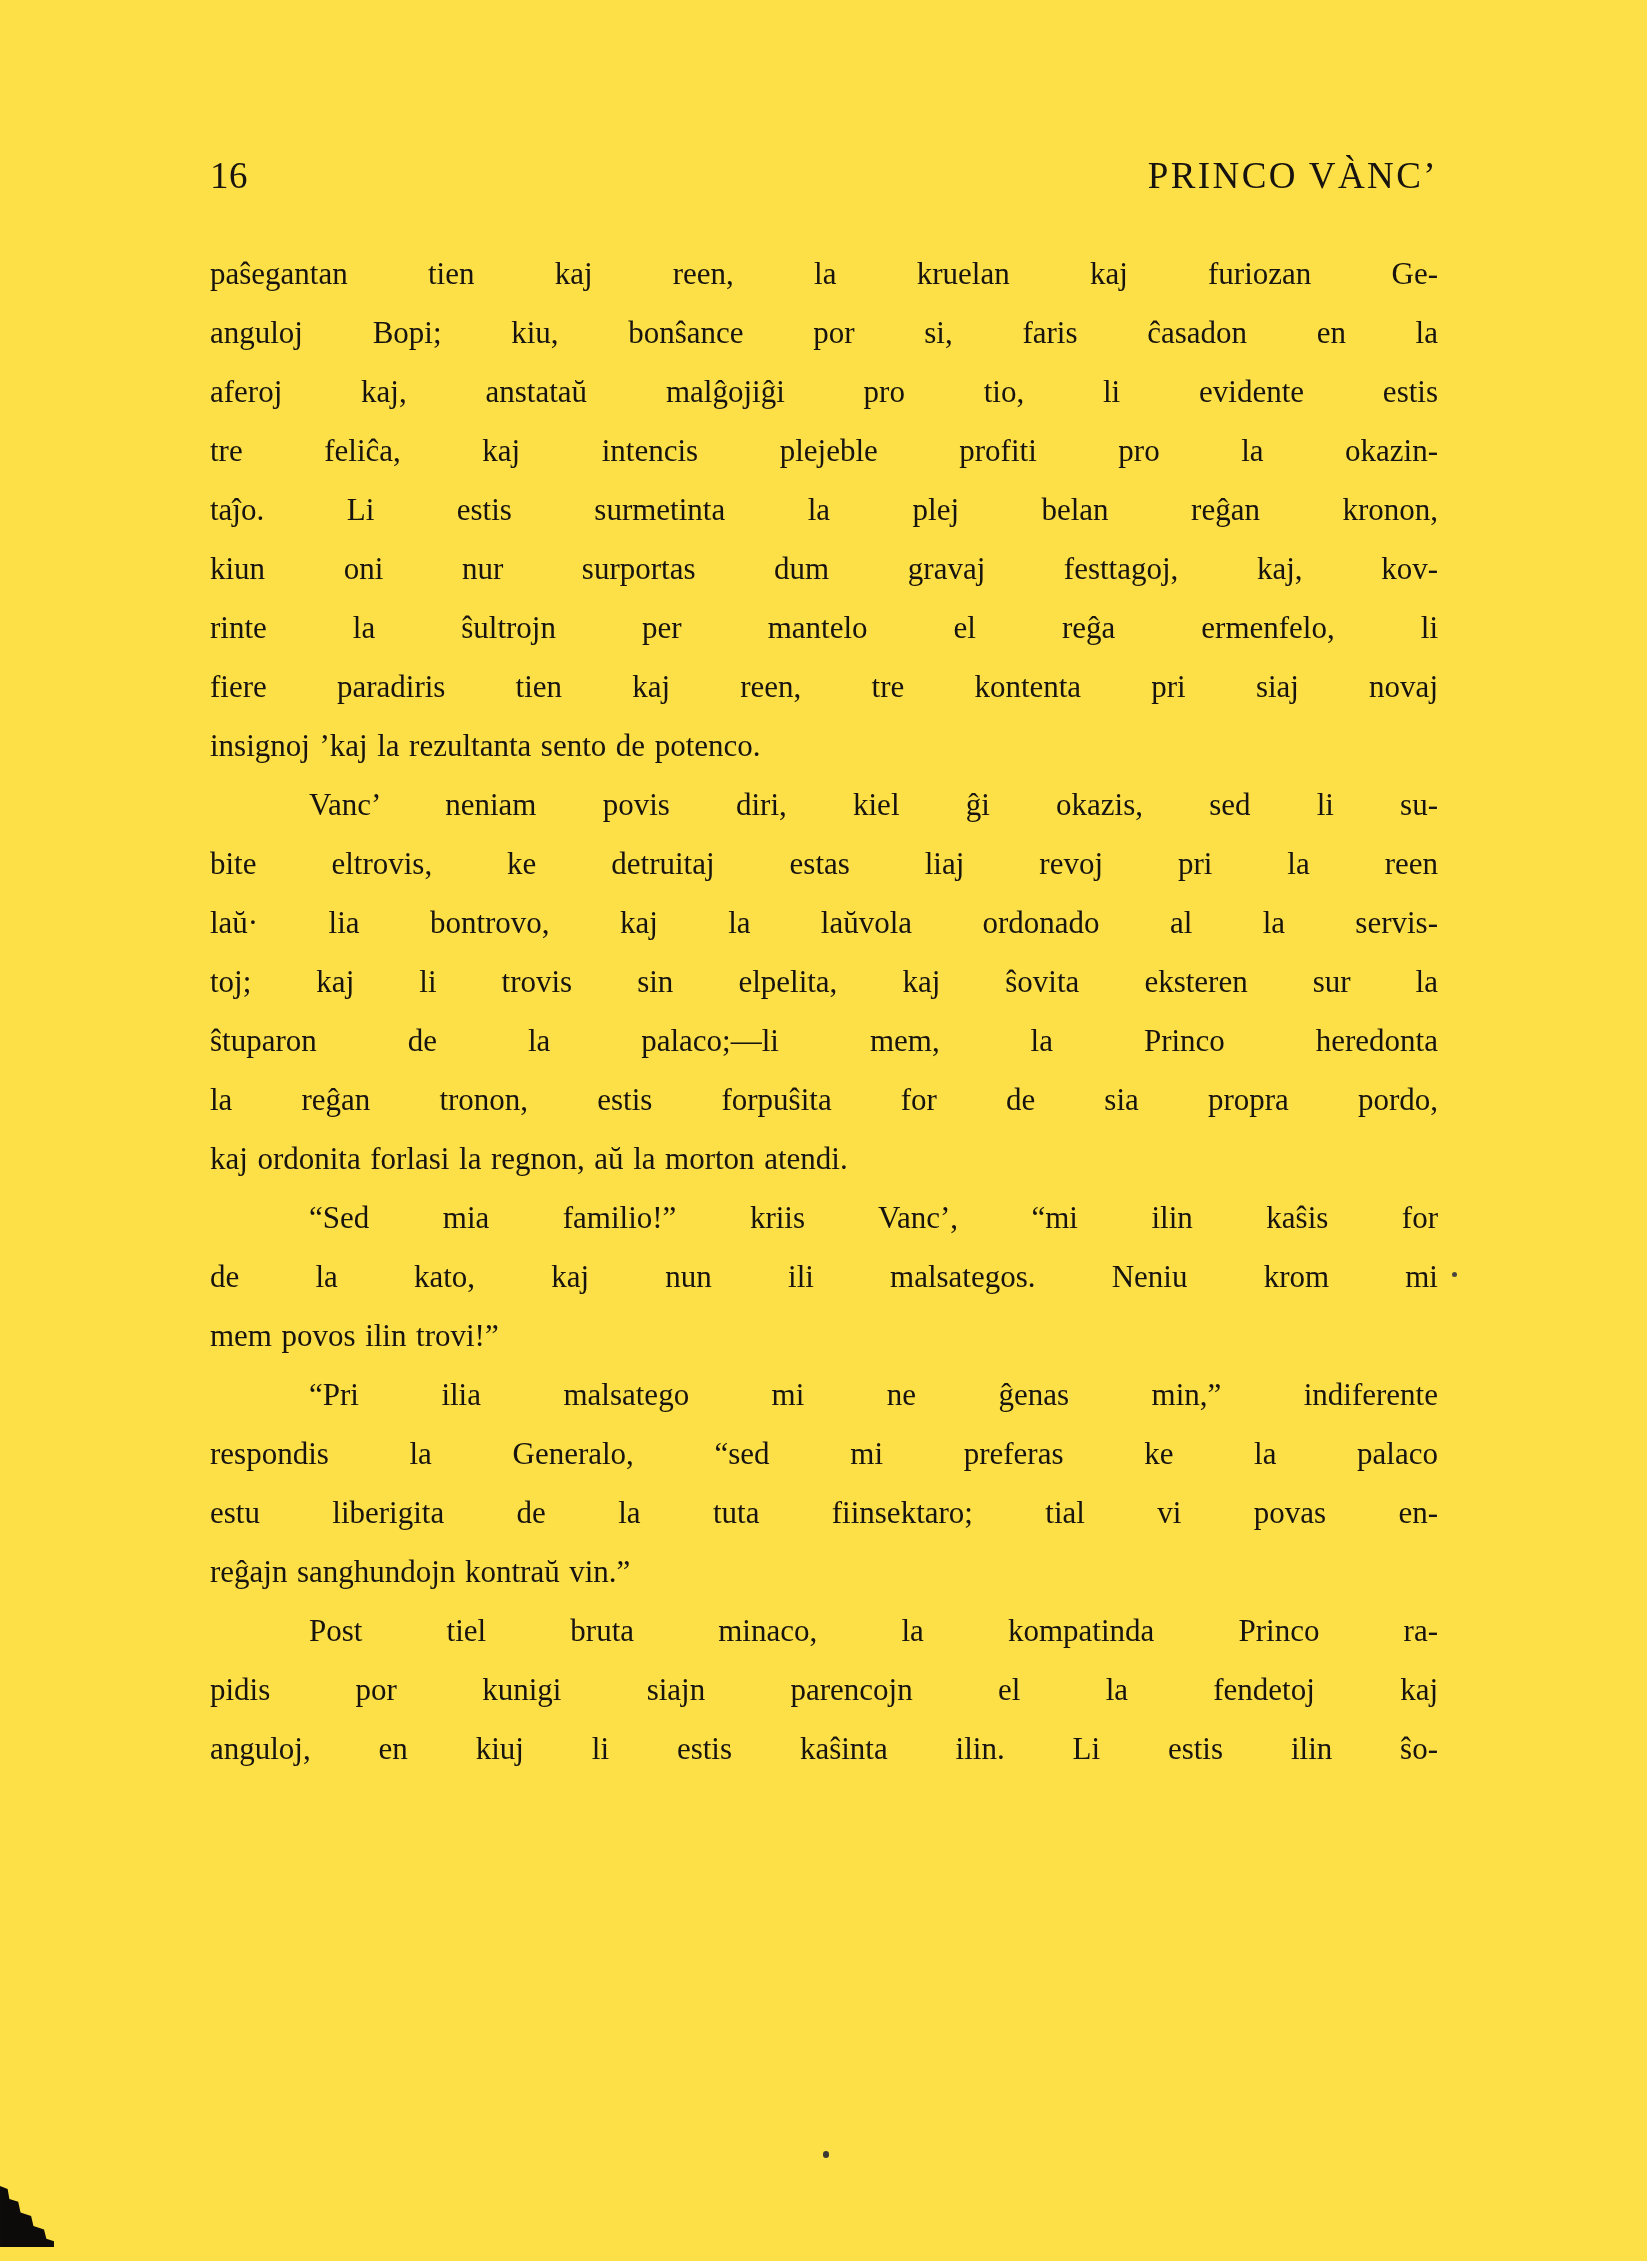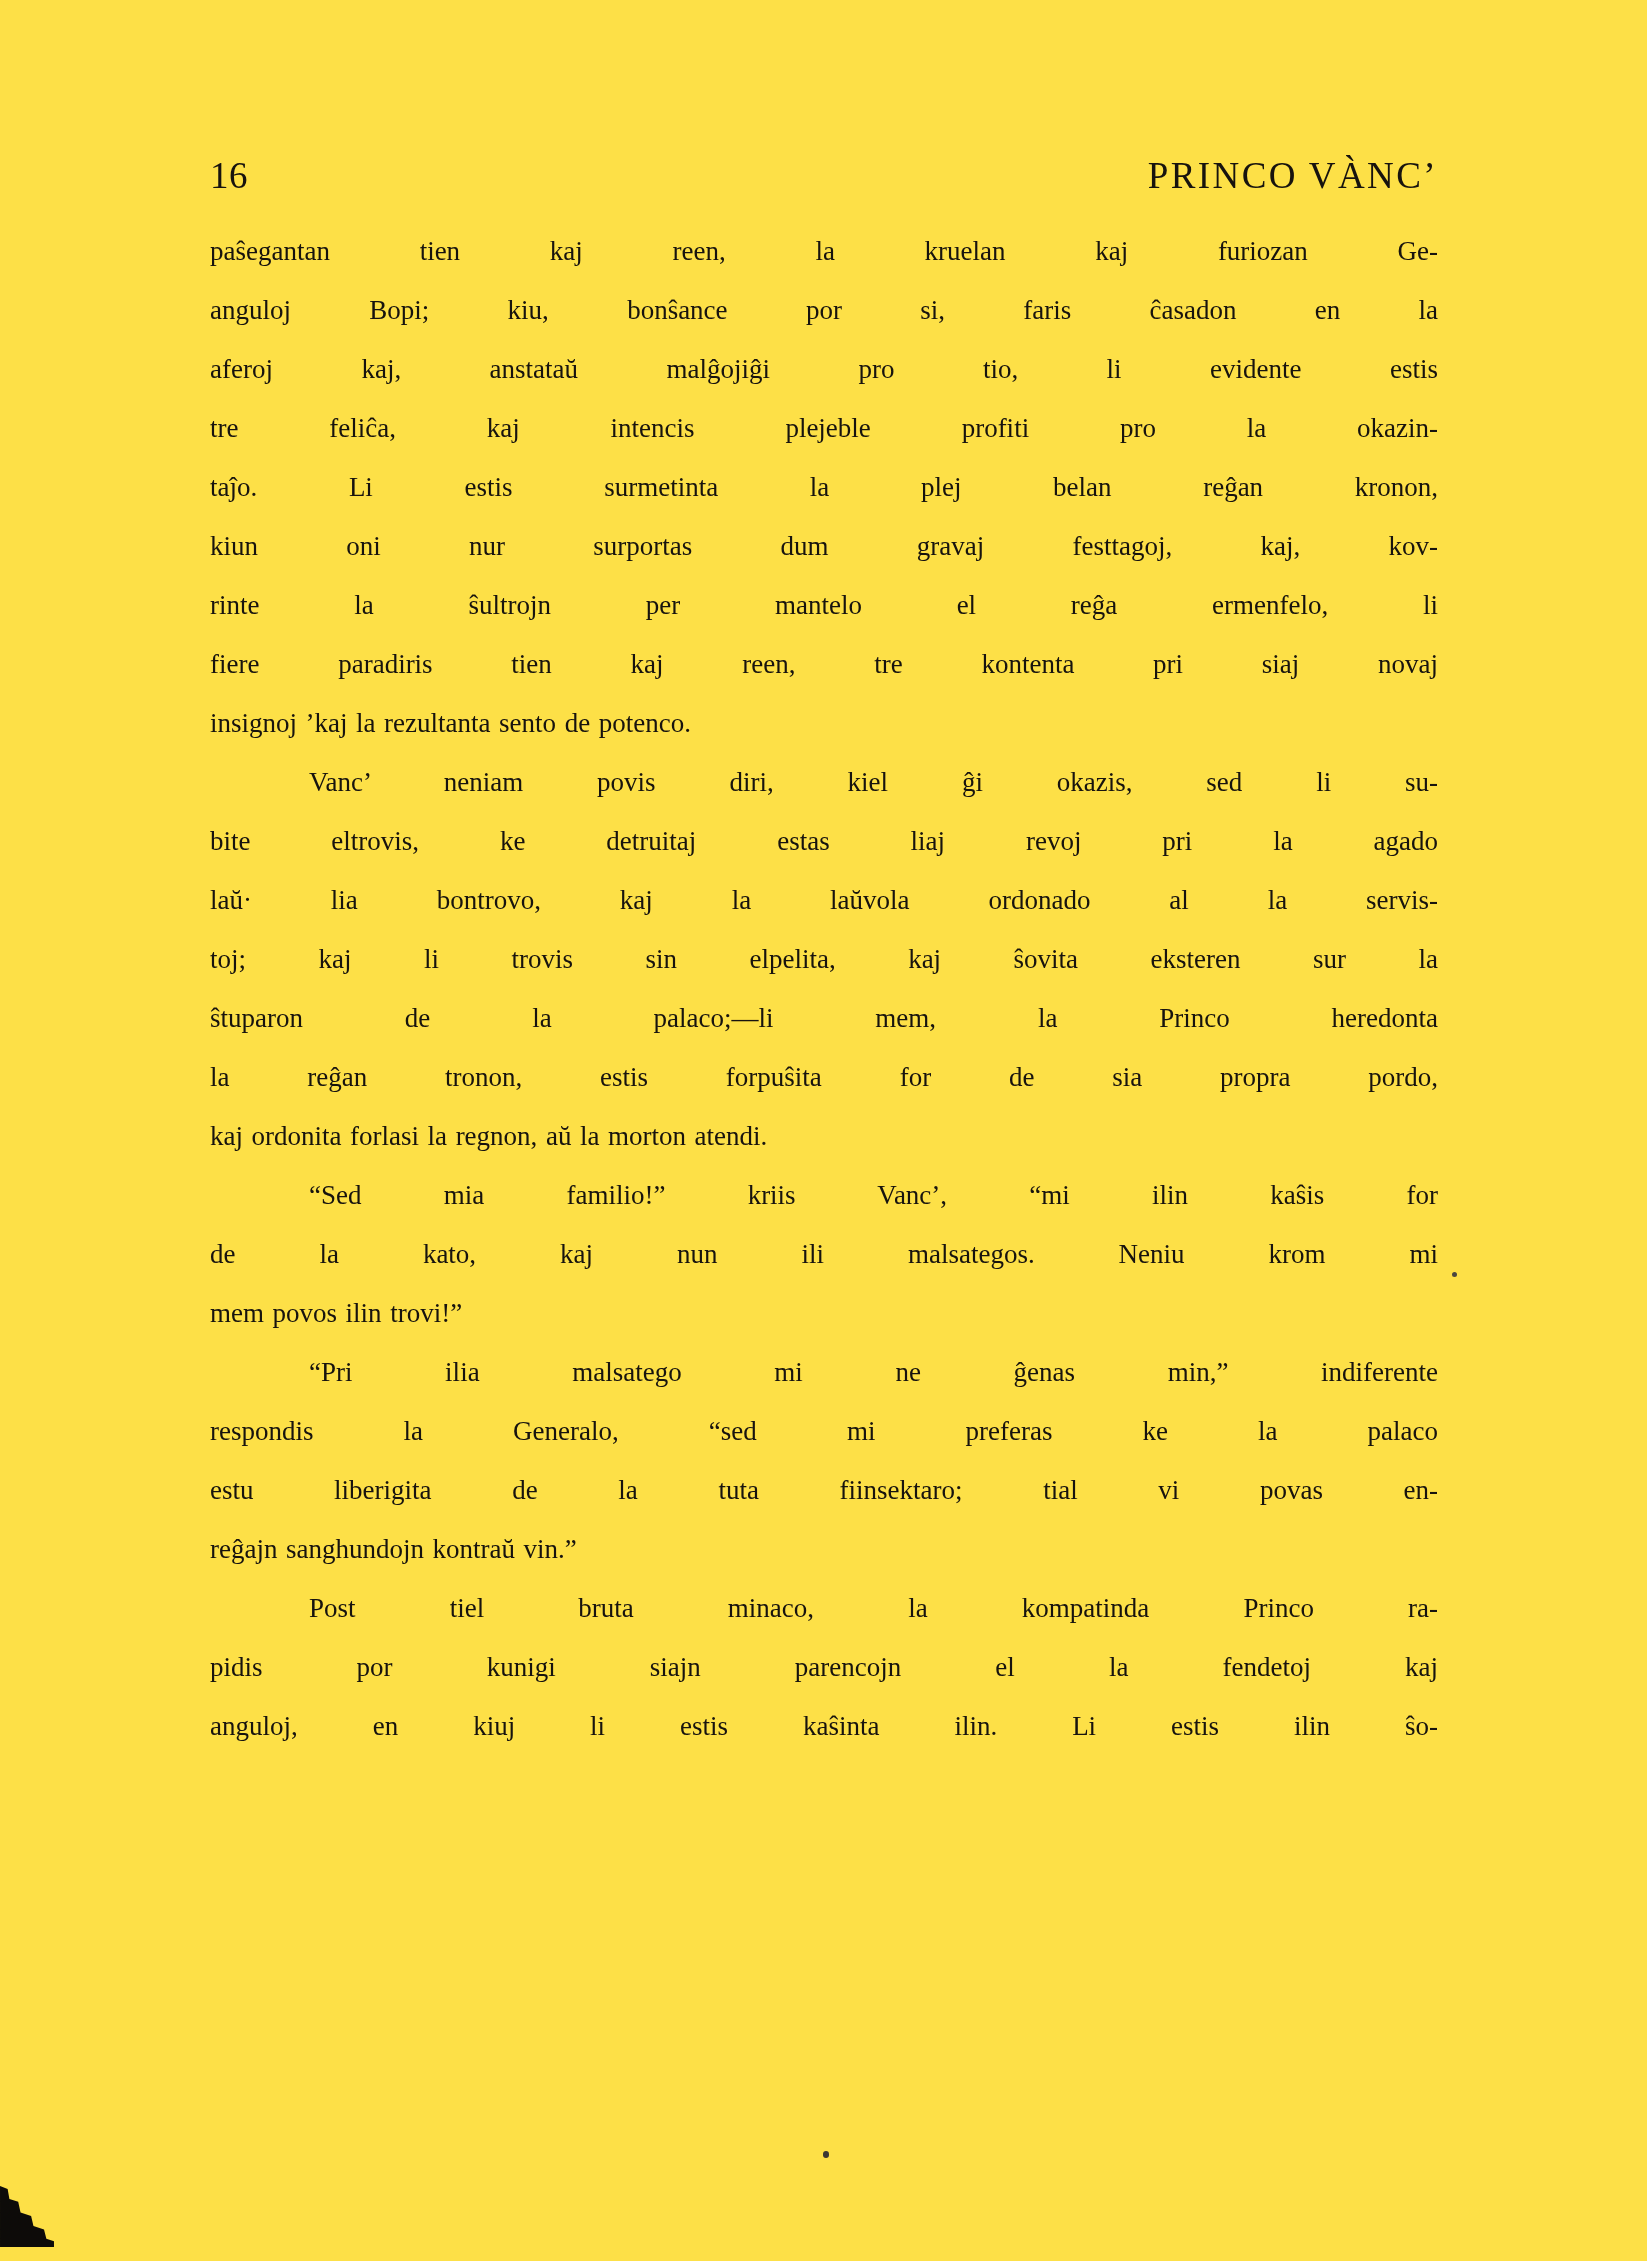--- a/index.html
+++ b/index.html
@@ -30,24 +30,24 @@
   .page-number {
     font-size: 37px;
     letter-spacing: 0.6px;
   }
   .running-title {
     font-size: 37px;
     letter-spacing: 2.4px;
   }
   .text-block {
     position: absolute;
-    top: 222px;
+    top: 244px;
     left: 210px;
     width: 1228px;
-    font-size: 27px;
+    font-size: 31px;
     line-height: 59px;
     word-spacing: 1.8px;
   }
   .para { margin: 0; padding: 0; }
   .line {
     text-align: justify;
     text-align-last: justify;
   }
   .line.last { text-align-last: left; }
   .line.indent { text-indent: 99px; }
@@ -83,21 +83,21 @@
         <div class="line">aferoj kaj, anstataŭ malĝojiĝi pro tio, li evidente estis</div>
         <div class="line">tre feliĉa, kaj intencis plejeble profiti pro la okazin-</div>
         <div class="line">taĵo. Li estis surmetinta la plej belan reĝan kronon,</div>
         <div class="line">kiun oni nur surportas dum gravaj festtagoj, kaj, kov-</div>
         <div class="line">rinte la ŝultrojn per mantelo el reĝa ermenfelo, li</div>
         <div class="line">fiere paradiris tien kaj reen, tre kontenta pri siaj novaj</div>
         <div class="line last">insignoj ’kaj la rezultanta sento de potenco.</div>
       </div>
       <div class="para">
         <div class="line indent">Vanc’ neniam povis diri, kiel ĝi okazis, sed li su-</div>
-        <div class="line">bite eltrovis, ke detruitaj estas liaj revoj pri la agado</div>
+        <div class="line">bite eltrovis, ke detruitaj estas liaj revoj pri la reen</div>
         <div class="line">laŭ· lia bontrovo, kaj la laŭvola ordonado al la servis-</div>
         <div class="line">toj; kaj li trovis sin elpelita, kaj ŝovita eksteren sur la</div>
         <div class="line">ŝtuparon de la palaco;—li mem, la Princo heredonta</div>
         <div class="line">la reĝan tronon, estis forpuŝita for de sia propra pordo,</div>
         <div class="line last">kaj ordonita forlasi la regnon, aŭ la morton atendi.</div>
       </div>
       <div class="para">
         <div class="line indent">“Sed mia familio!” kriis Vanc’, “mi ilin kaŝis for</div>
         <div class="line">de la kato, kaj nun ili malsategos. Neniu krom mi</div>
         <div class="line last">mem povos ilin trovi!”</div>

